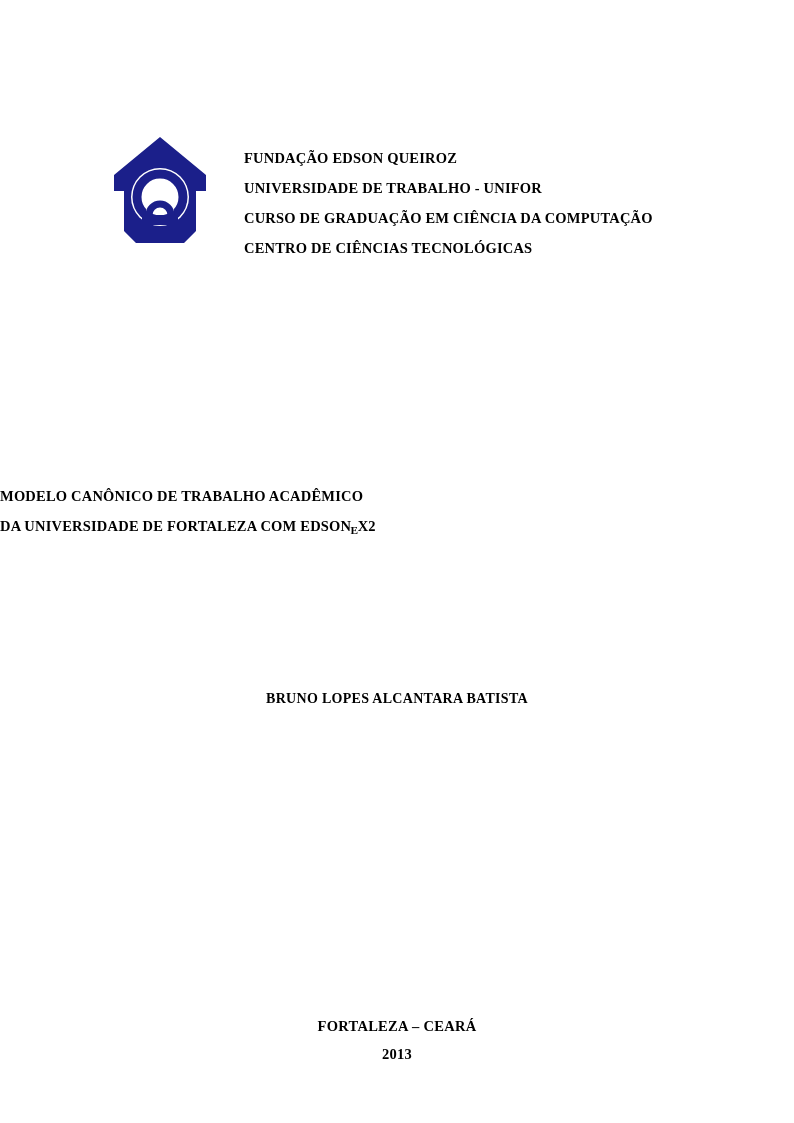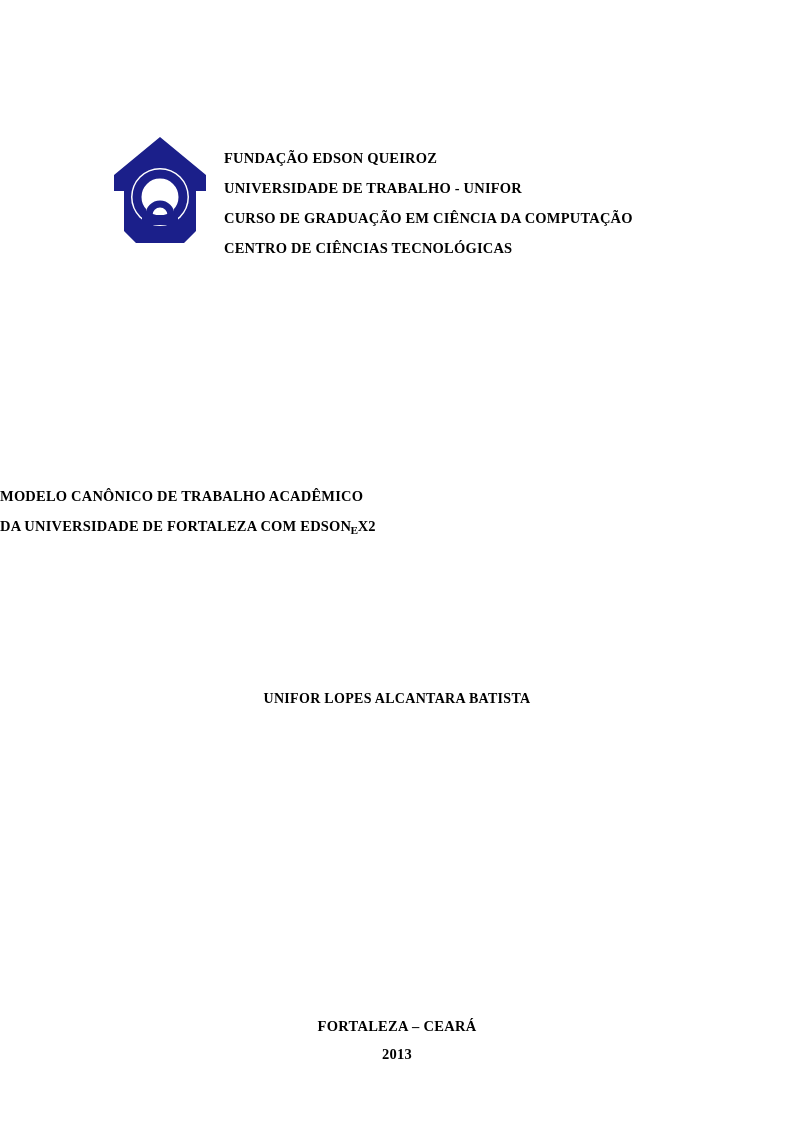--- a/index.html
+++ b/index.html
@@ -32,21 +32,21 @@
   }
 
   .logo {
     width: 96px;
     height: 112px;
     flex: 0 0 96px;
     margin-top: 2px;
   }
 
   .institution {
-    margin-left: 16px;
+    margin-left: 36px;
     padding-top: 10px;
   }
 
   .institution div {
     font-weight: bold;
     font-size: 14.5px;
     letter-spacing: 0.2px;
     line-height: 30px;
     white-space: nowrap;
   }
@@ -132,21 +132,21 @@
     </div>
 
   </div>
 
   <div class="title-block">
     <div>MODELO CANÔNICO DE TRABALHO ACADÊMICO</div>
     <div class="tex"><span>DA UNIVERSIDADE DE FORTALEZA COM EDSON</span><sub>E</sub><span>X2</span></div>
   </div>
 
   <div class="author-block">
-    <div>UNIFOR LOPES ALCANTARA BATISTA</div>
+    <div>BRUNO LOPES ALCANTARA BATISTA</div>
   </div>
 
   <div class="footer-block">
     <div>FORTALEZA – CEARÁ</div>
     <div>2013</div>
   </div>
 
 </div>
 
 </body></html>

